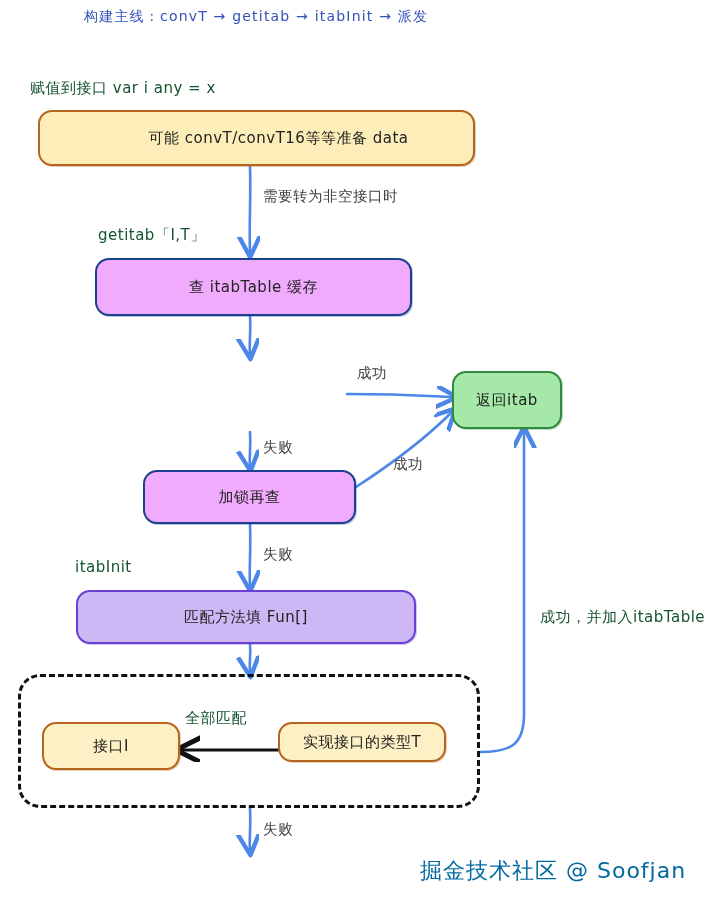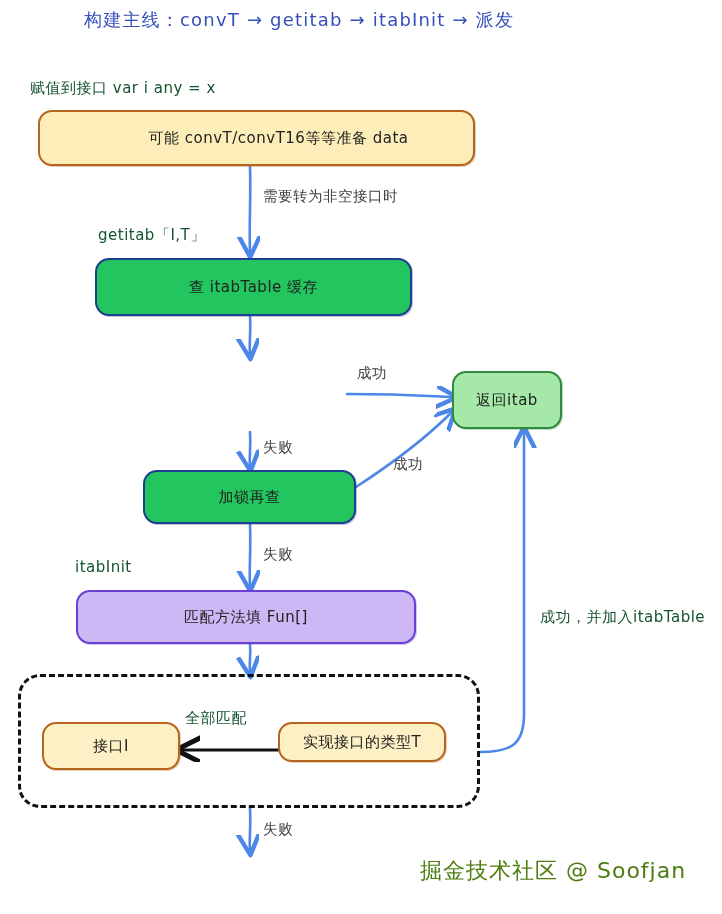--- a/index.html
+++ b/index.html
@@ -36,21 +36,21 @@
     letter-spacing: 0.5px;
     color: #222222;
     font-family: "DejaVu Sans", sans-serif;
   }
   .n-yellow {
     background: #fdeeb9;
     border: 2.4px solid #b5651d;
     box-shadow: 1px 1px 0 rgba(181,101,29,0.35);
   }
   .n-blue {
-    background: #22c55e;
+    background: #f0abfc;
     border: 2.4px solid #1e3f8f;
     box-shadow: 1px 1px 0 rgba(30,63,143,0.3);
   }
   .n-green {
     background: #a5e8a8;
     border: 2.4px solid #2e8b3d;
     box-shadow: 1px 1px 0 rgba(46,139,61,0.3);
   }
   .n-purple {
     background: #cdb8f5;
@@ -95,32 +95,32 @@
     font-size: 14.5px;
     color: #404040;
     white-space: nowrap;
     letter-spacing: 0.5px;
     font-family: "DejaVu Sans", sans-serif;
   }
   #title {
     position: absolute;
     left: 84px;
     top: 8px;
-    font-size: 18px;
+    font-size: 14px;
     color: #3350bb;
     white-space: nowrap;
     letter-spacing: 1.2px;
     font-family: "DejaVu Sans", sans-serif;
   }
   #watermark {
     position: absolute;
     left: 420px;
     top: 856px;
     font-size: 22px;
-    color: #4d7c0f;
+    color: #0369a1;
     white-space: nowrap;
     letter-spacing: 1px;
     font-family: "DejaVu Sans", sans-serif;
   }
 </style>
 </head>
 <body>
 
 <div id="canvas">
 

